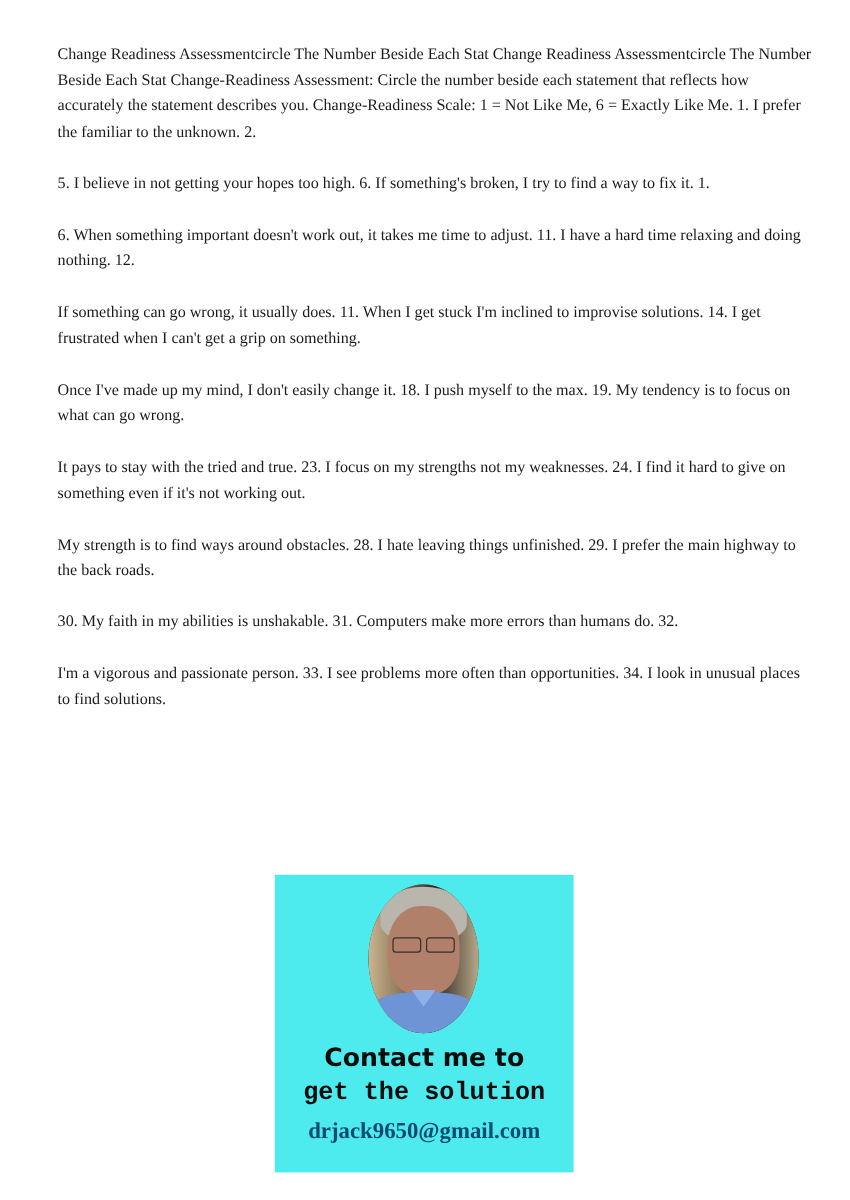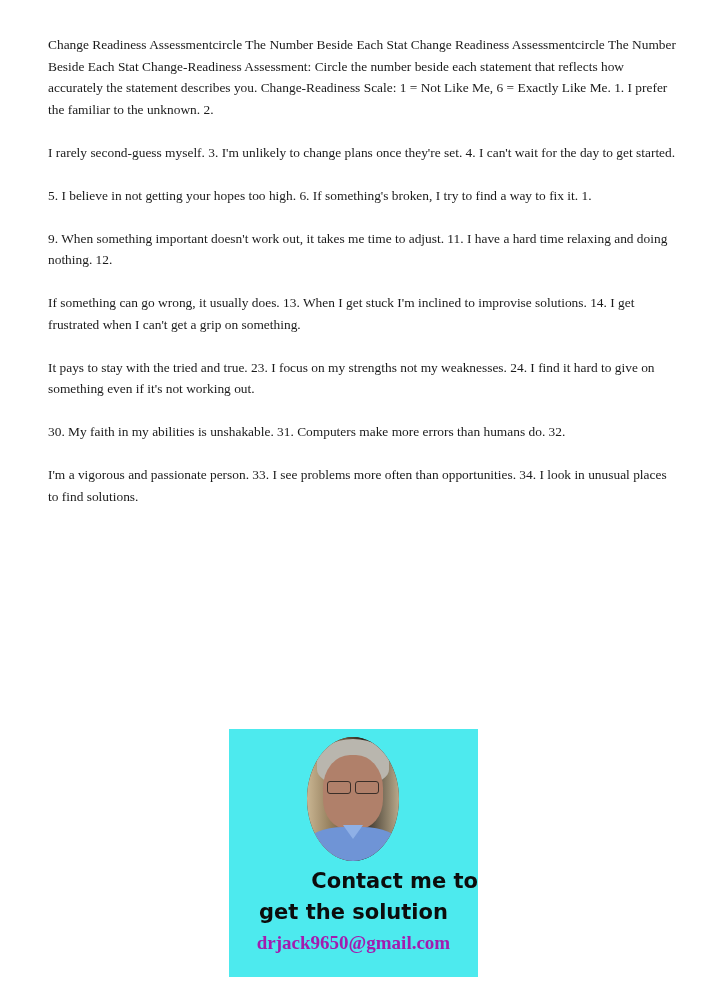--- a/index.html
+++ b/index.html
@@ -16,35 +16,36 @@
   .portrait .hair { position: absolute; left: 10px; top: 2px; width: 72px; height: 44px; border-radius: 50% 50% 30% 30%; background: #b9b6ae; }
   .portrait .face { position: absolute; left: 16px; top: 18px; width: 60px; height: 74px; border-radius: 45% 45% 40% 40%; background: #b0806a; }
   .portrait .glasses { position: absolute; left: 20px; top: 44px; width: 52px; height: 12px; }
   .portrait .glasses span { position: absolute; top: 0; width: 22px; height: 11px; border: 1.5px solid #3a2e28; border-radius: 3px; }
   .portrait .glasses span:first-child { left: 0; }
   .portrait .glasses span:last-child { right: 0; }
   .portrait .shirt { position: absolute; left: 0; top: 90px; width: 92px; height: 40px; background: #6f94d6; border-radius: 40% 40% 0 0; }
   .portrait .collar { position: absolute; left: 36px; top: 88px; width: 20px; height: 14px; background: #8fb0e6; clip-path: polygon(0 0, 100% 0, 50% 100%); }
   .cta { position: absolute; left: 0; width: 249px; text-align: center; font-family: "DejaVu Sans", sans-serif;
          font-weight: bold; color: #0c0c0c; font-size: 21px; line-height: 30px; }
-  .cta.l1 { top: 137px; text-align: right; }
-  .cta.l2 { top: 168px; }
+  .cta.l1 { top: 137px; }
+  .cta.l2 { top: 168px; font-family: Liberation Mono, monospace; }
   .email { position: absolute; left: 0; top: 203px; width: 249px; text-align: center;
-           font-family: "Liberation Serif", "DejaVu Serif", serif; font-weight: bold; font-size: 19px; color: #a21caf; }
+           font-family: "Liberation Serif", "DejaVu Serif", serif; font-weight: bold; font-size: 19px; color: #0c4a6e; }
 </style>
 </head>
 <body>
 
 <div class="doc">
   <p class="para first">Change Readiness Assessmentcircle The Number Beside Each Stat Change Readiness Assessmentcircle The Number Beside Each Stat Change-Readiness Assessment: Circle the number beside each statement that reflects how accurately the statement describes you. Change-Readiness Scale: 1 = Not Like Me, 6 = Exactly Like Me. 1. I prefer the familiar to the unknown. 2.</p>
-  <p class="para">I rarely second-guess myself. 3. I'm unlikely to change plans once they're set. 4. I can't wait for the day to get started.</p>
   <p class="para">5. I believe in not getting your hopes too high. 6. If something's broken, I try to find a way to fix it. 1.</p>
-  <p class="para">9. When something important doesn't work out, it takes me time to adjust. 11. I have a hard time relaxing and doing nothing. 12.</p>
-  <p class="para">If something can go wrong, it usually does. 13. When I get stuck I'm inclined to improvise solutions. 14. I get frustrated when I can't get a grip on something.</p>
+  <p class="para">6. When something important doesn't work out, it takes me time to adjust. 11. I have a hard time relaxing and doing nothing. 12.</p>
+  <p class="para">If something can go wrong, it usually does. 11. When I get stuck I'm inclined to improvise solutions. 14. I get frustrated when I can't get a grip on something.</p>
+  <p class="para">Once I've made up my mind, I don't easily change it. 18. I push myself to the max. 19. My tendency is to focus on what can go wrong.</p>
   <p class="para">It pays to stay with the tried and true. 23. I focus on my strengths not my weaknesses. 24. I find it hard to give on something even if it's not working out.</p>
+  <p class="para">My strength is to find ways around obstacles. 28. I hate leaving things unfinished. 29. I prefer the main highway to the back roads.</p>
   <p class="para">30. My faith in my abilities is unshakable. 31. Computers make more errors than humans do. 32.</p>
   <p class="para">I'm a vigorous and passionate person. 33. I see problems more often than opportunities. 34. I look in unusual places to find solutions.</p>
 </div>
 
 <div class="overlay">
   <div class="portrait">
     <div class="bg"></div>
     <div class="hair"></div>
     <div class="face"></div>
     <div class="glasses">

